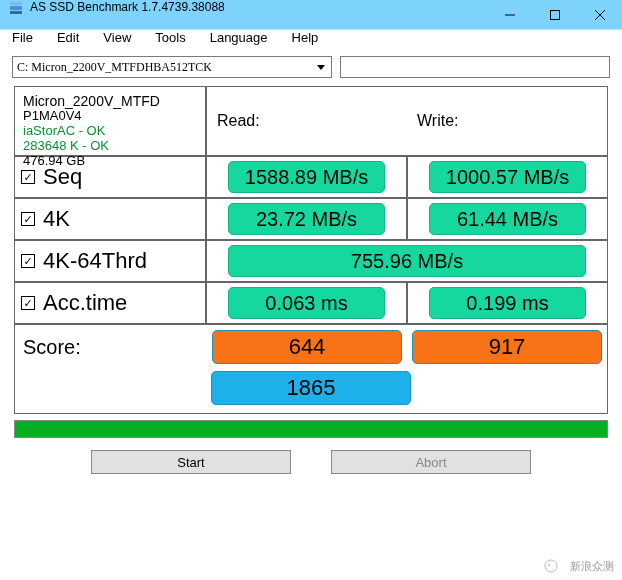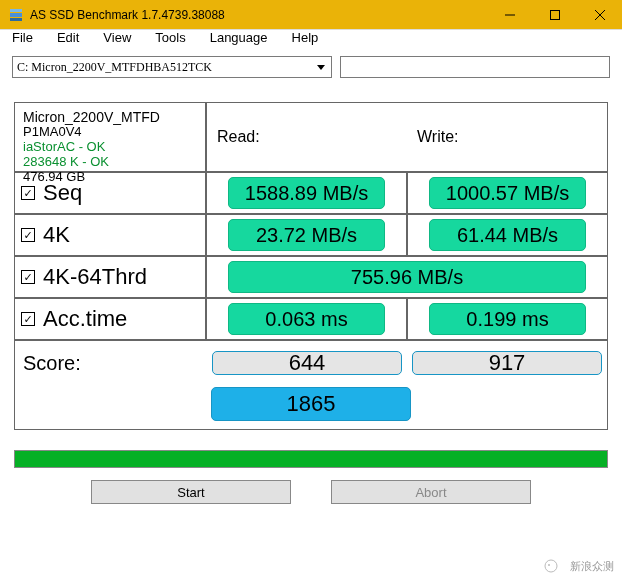--- a/index.html
+++ b/index.html
@@ -1,47 +1,47 @@
 <!DOCTYPE html>
 <html><head>
 <meta charset="utf-8">
 <style>
 *{box-sizing:border-box;margin:0;padding:0}
 body{width:622px;height:580px;font-family:"Segoe UI",Tahoma,sans-serif;font-size:13px;background:#fff;overflow:hidden}
-.titlebar{height:30px;display:flex;align-items:center;border-bottom:1px solid #dcdcdc;background:#eab308;padding-left:8px}
+.titlebar{height:30px;display:flex;align-items:flex-start;border-bottom:1px solid #dcdcdc;background:#7dd3fc;padding-left:8px}
 .titlebar .icon{width:16px;height:16px;display:inline-flex;align-items:center;justify-content:center;margin-right:6px}
 .titlebar .title{flex:1;font-size:12px;color:#000}
 .win-btns{display:flex;height:100%}
 .win-btn{width:45px;height:100%;display:flex;align-items:center;justify-content:center;color:#000}
 .menubar{height:22px;display:flex;padding:0 12px;gap:24px;font-size:13px;color:#000}
 .menubar span{cursor:default}
 .drive-row{display:flex;align-items:center;padding:4px 12px;gap:8px}
 .drive-select{width:320px;height:22px;border:1px solid #7a7a7a;background:#fff;font-family:Liberation Serif, serif;font-size:12px;padding:0 4px;display:flex;align-items:center;position:relative}
 .drive-select::after{content:"";position:absolute;right:6px;top:8px;border-left:4px solid transparent;border-right:4px solid transparent;border-top:5px solid #000}
 .path-input{flex:1;height:22px;border:1px solid #7a7a7a;background:#fff}
-.panel{margin:20px 14px;border:1px solid #666}
+.panel{margin:4px 14px;border:1px solid #666}
 .hdr-row{display:flex;height:70px;border-bottom:2px solid #666}
 .info-cell{width:192px;padding:6px 8px;font-size:14px;line-height:1.15;border-right:2px solid #666}
 .info-cell .name{color:#000}
 .info-cell .fw{color:#000;font-size:13px}
 .info-cell .ok{color:#0a9030;font-size:13px}
 .info-cell .cap{color:#000;font-size:13px}
 .hdr-cell{flex:1;display:flex;align-items:center;padding-left:10px;font-size:16px}
 .hdr-cell:first-of-type{border-right:2px solid #666}
 .test-row{display:flex;height:42px;border-bottom:2px solid #666;align-items:center}
 .test-label{width:192px;display:flex;align-items:center;padding-left:6px;font-size:22px;border-right:2px solid #666;height:100%}
 .chk{width:14px;height:14px;border:1px solid #000;margin-right:8px;display:inline-flex;align-items:center;justify-content:center;font-size:11px}
 .val-cell{flex:1;height:100%;display:flex;align-items:center;justify-content:center;padding:4px 21px}
 .val-cell.r{border-right:2px solid #666}
 .pill{width:100%;height:32px;border-radius:5px;display:flex;align-items:center;justify-content:center;font-size:20px;background:#16d89e;border:1px solid #0fb884;color:#000}
 .pill.t{background:#15d8a0}
 .score-row{display:flex;height:44px;align-items:center;border-bottom:none}
 .score-label{width:192px;padding-left:8px;font-size:20px;height:100%;display:flex;align-items:center}
 .score-cell{flex:1;height:100%;display:flex;align-items:center;justify-content:center;padding:4px 5px}
-.score-pill{width:100%;height:24px;border-radius:5px;display:flex;align-items:center;justify-content:center;font-size:22px;background:#e5e5e5;border:1px solid #1795c5;color:#000}
+.score-pill{width:100%;height:34px;border-radius:5px;display:flex;align-items:center;justify-content:center;font-size:22px;background:#f97316;border:1px solid #1795c5;color:#000}
 .total-row{display:flex;height:44px;align-items:center;justify-content:center;padding:0 5px 6px}
 .total-pill{width:200px;height:34px;border-radius:5px;display:flex;align-items:center;justify-content:center;font-size:22px;background:#1eb0e8;border:1px solid #1795c5;color:#000}
 .progress{margin:6px 14px;height:18px;border:1px solid #888;background:#e6e6e6}
 .progress-fill{width:100%;height:100%;background:#06b025}
 .btn-row{display:flex;justify-content:center;gap:40px;padding:6px 14px}
 .btn{width:200px;height:24px;border:1px solid #888;background:#e1e1e1;font-family:Liberation Sans, sans-serif;font-size:13px;display:flex;align-items:center;justify-content:center}
 .btn.dis{color:#888}
 .wm{position:absolute;right:8px;bottom:6px;font-size:11px;color:#999;display:flex;align-items:flex-start;gap:12px}
 </style>
 </head>

